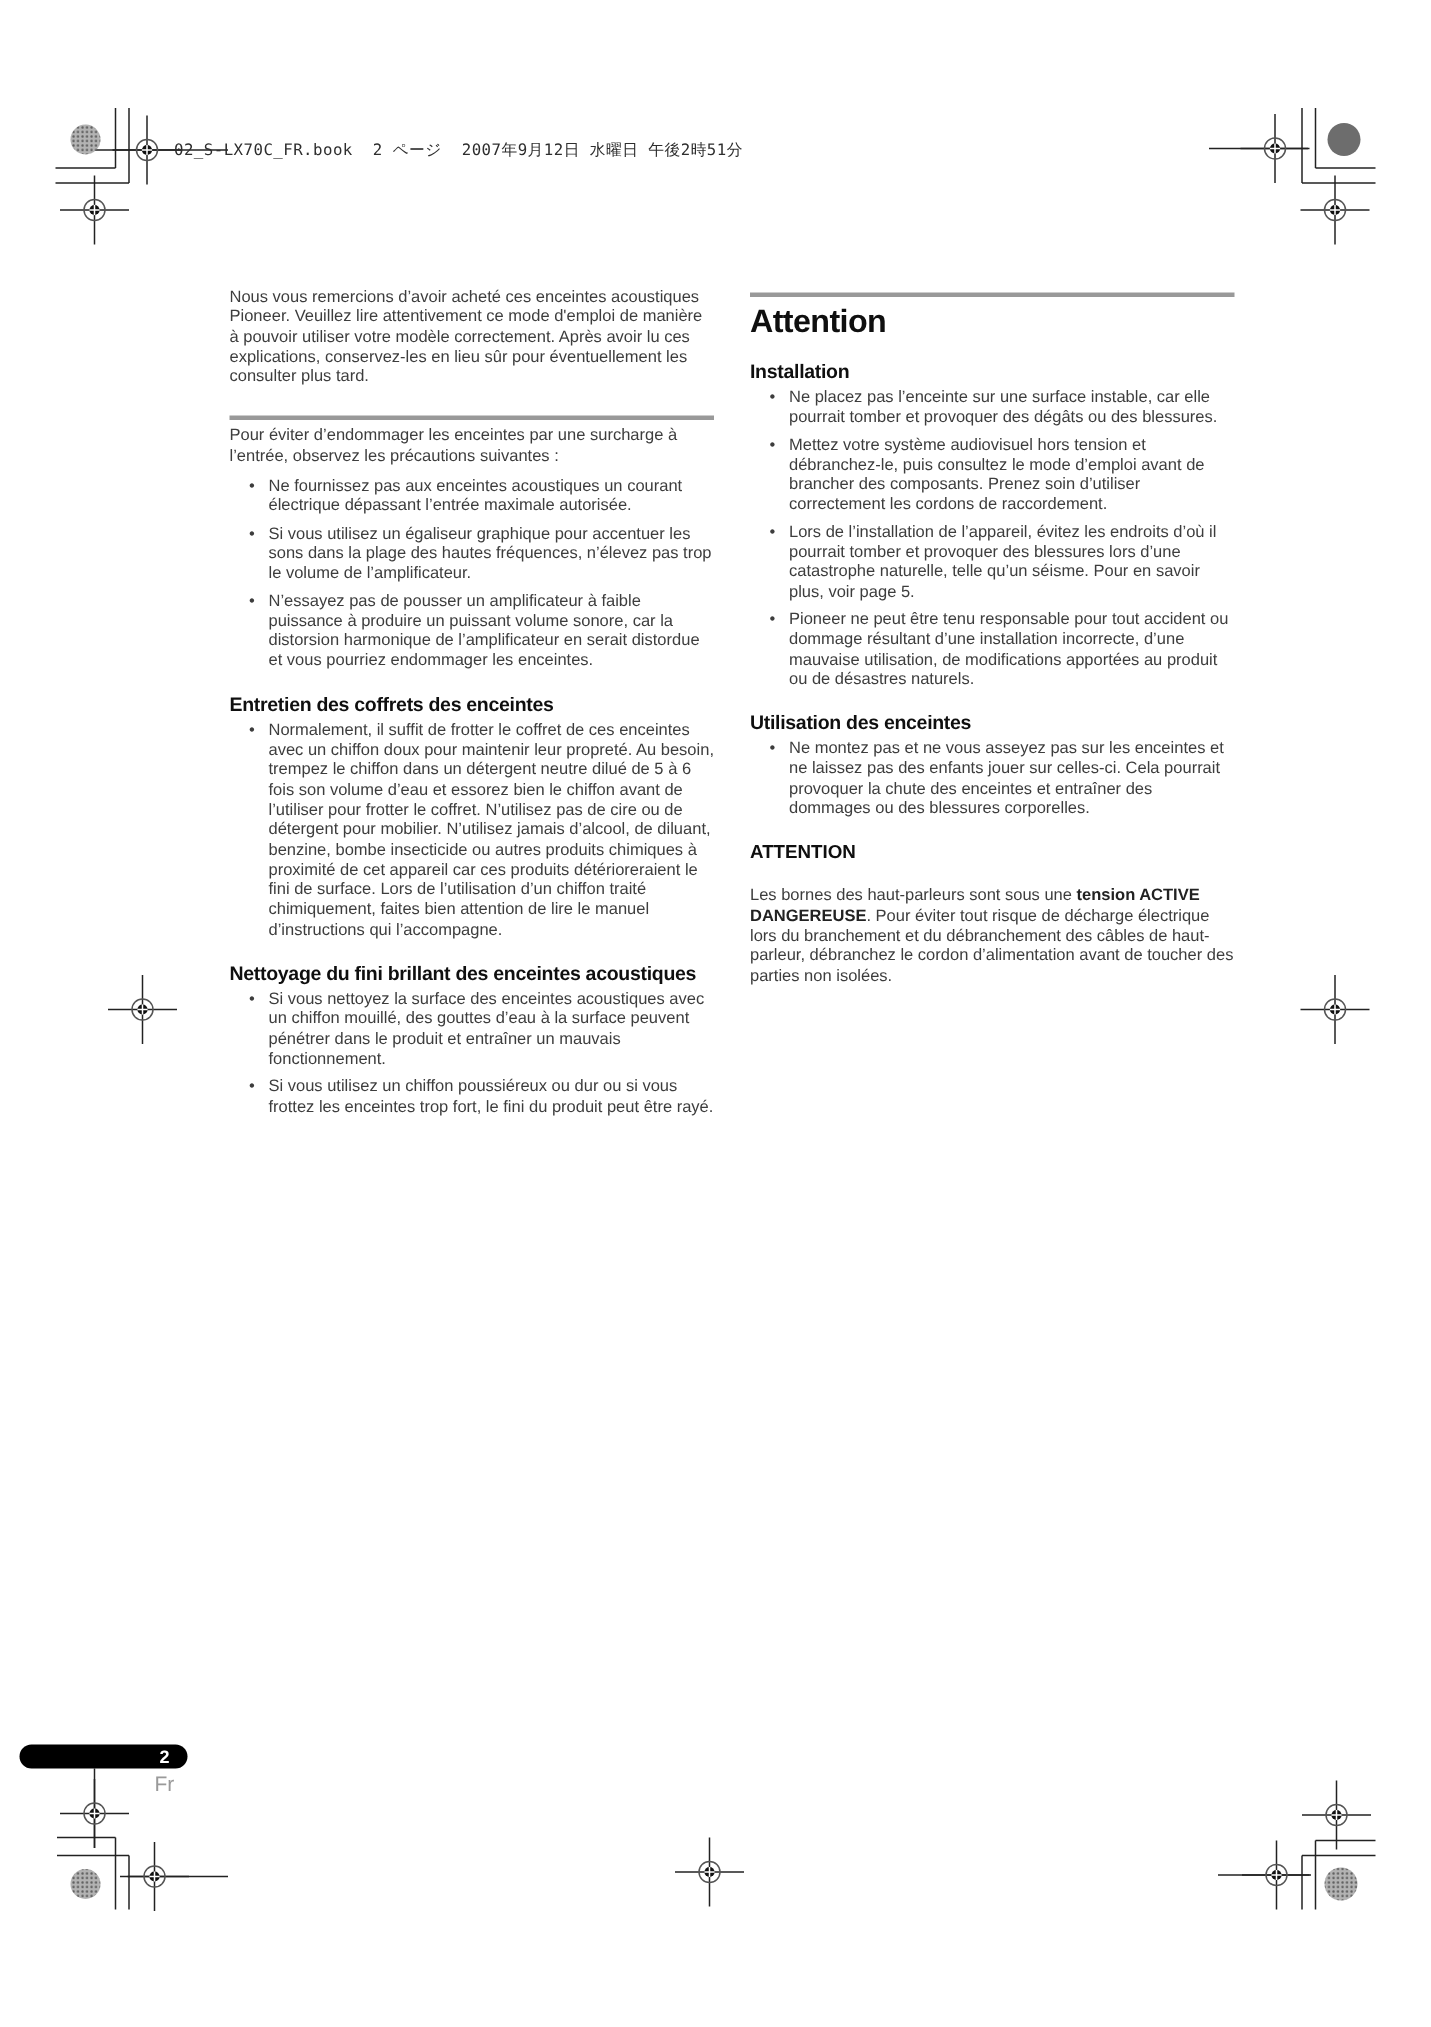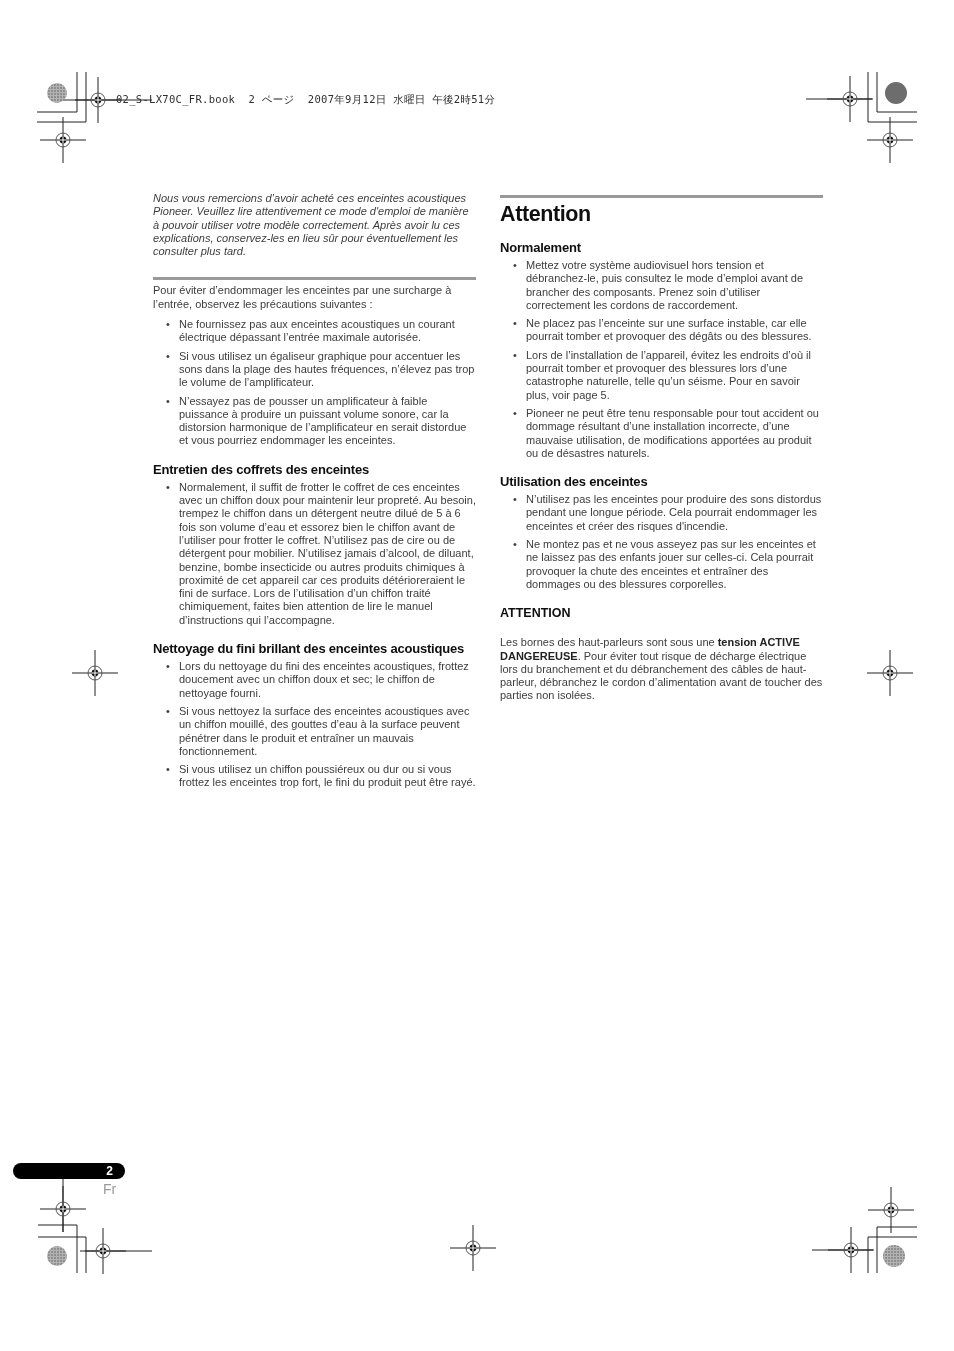--- a/index.html
+++ b/index.html
@@ -26,21 +26,21 @@
     font-weight:bold;letter-spacing:-0.2px;
   }
   h3{
     font-size:12.5px;line-height:15px;color:#0f0f0f;margin:15px 0 1px 0;
     font-weight:bold;
   }
   p{margin:0 0 9px 0;}
   ul{list-style:none;margin:0 0 4px 0;padding:0;}
   li{position:relative;padding-left:26px;margin:0 0 5px 0;}
   li::before{content:"\2022";position:absolute;left:13px;top:0;color:#3d3d3d;}
-  .intro{margin-bottom:19px;font-style:italic;}
+  .intro{margin-bottom:19px;}
   .note{margin:3px 0 7px 0;}
   .caution-text{margin-top:15px;}
   .caution-text b{color:#222;}
   .page-badge{
     position:absolute;left:13px;top:1163px;width:112px;height:16px;
     background:#000000;border-radius:8px;
   }
   .page-badge .num{
     display:block;text-align:right;padding-right:12px;line-height:16px;
     color:#ffffff;font-size:12px;font-weight:bold;
@@ -128,41 +128,39 @@
     <li>N’essayez pas de pousser un amplificateur à faible puissance à produire un puissant volume sonore, car la distorsion harmonique de l’amplificateur en serait distordue et vous pourriez endommager les enceintes.</li>
   </ul>
 
   <h2>Entretien des coffrets des enceintes</h2>
   <ul>
     <li>Normalement, il suffit de frotter le coffret de ces enceintes avec un chiffon doux pour maintenir leur propreté.  Au besoin, trempez le chiffon dans un détergent neutre dilué de 5 à 6 fois son volume d’eau et essorez bien le chiffon avant de l’utiliser pour frotter le coffret. N’utilisez pas de cire ou de détergent pour mobilier. N’utilisez jamais d’alcool, de diluant, benzine, bombe insecticide ou autres produits chimiques à proximité de cet appareil car ces produits détérioreraient le fini de surface. Lors de l’utilisation d’un chiffon traité chimiquement, faites bien attention de lire le manuel d’instructions qui l’accompagne.</li>
   </ul>
 
   <h2>Nettoyage du fini brillant des enceintes acoustiques</h2>
   <ul>
-    <li>Lors du nettoyage du fini des enceintes acoustiques, frottez doucement avec un chiffon doux et sec; le chiffon de nettoyage fourni.</li>
     <li>Si vous nettoyez la surface des enceintes acoustiques avec un chiffon mouillé, des gouttes d’eau à la surface peuvent pénétrer dans le produit et entraîner un mauvais fonctionnement.</li>
     <li>Si vous utilisez un chiffon poussiéreux ou dur ou si vous frottez les enceintes trop fort, le fini du produit peut être rayé.</li>
   </ul>
 </div>
 
 <div class="col col-right">
   <div class="rule"></div>
   <h1>Attention</h1>
 
-  <h2>Normalement</h2>
+  <h2>Installation</h2>
   <ul>
+    <li>Ne placez pas l’enceinte sur une surface instable, car elle pourrait tomber et provoquer des dégâts ou des blessures.</li>
     <li>Mettez votre système audiovisuel hors tension et débranchez-le, puis consultez le mode d’emploi avant de brancher des composants. Prenez soin d’utiliser correctement les cordons de raccordement.</li>
-    <li>Ne placez pas l’enceinte sur une surface instable, car elle pourrait tomber et provoquer des dégâts ou des blessures.</li>
     <li>Lors de l’installation de l’appareil, évitez les endroits d’où il pourrait tomber et provoquer des blessures lors d’une catastrophe naturelle, telle qu’un séisme. Pour en savoir plus, voir page 5.</li>
     <li>Pioneer ne peut être tenu responsable pour tout accident ou dommage résultant d’une installation incorrecte, d’une mauvaise utilisation, de modifications apportées au produit ou de désastres naturels.</li>
   </ul>
 
   <h2>Utilisation des enceintes</h2>
   <ul>
-    <li>N’utilisez pas les enceintes pour produire des sons distordus pendant une longue période. Cela pourrait endommager les enceintes et créer des risques d'incendie.</li>
     <li>Ne montez pas et ne vous asseyez pas sur les enceintes et ne laissez pas des enfants jouer sur celles-ci. Cela pourrait provoquer la chute des enceintes et entraîner des dommages ou des blessures corporelles.</li>
   </ul>
 
   <h3>ATTENTION</h3>
   <p class="caution-text"><span>Les bornes des haut-parleurs sont sous une </span><b>tension ACTIVE DANGEREUSE</b><span>. Pour éviter tout risque de décharge électrique lors du branchement et du débranchement des câbles de haut-parleur, débranchez le cordon d’alimentation avant de toucher des parties non isolées.</span></p>
 </div>
 
 <div class="page-badge">
   <span class="num">2</span>
 </div>

